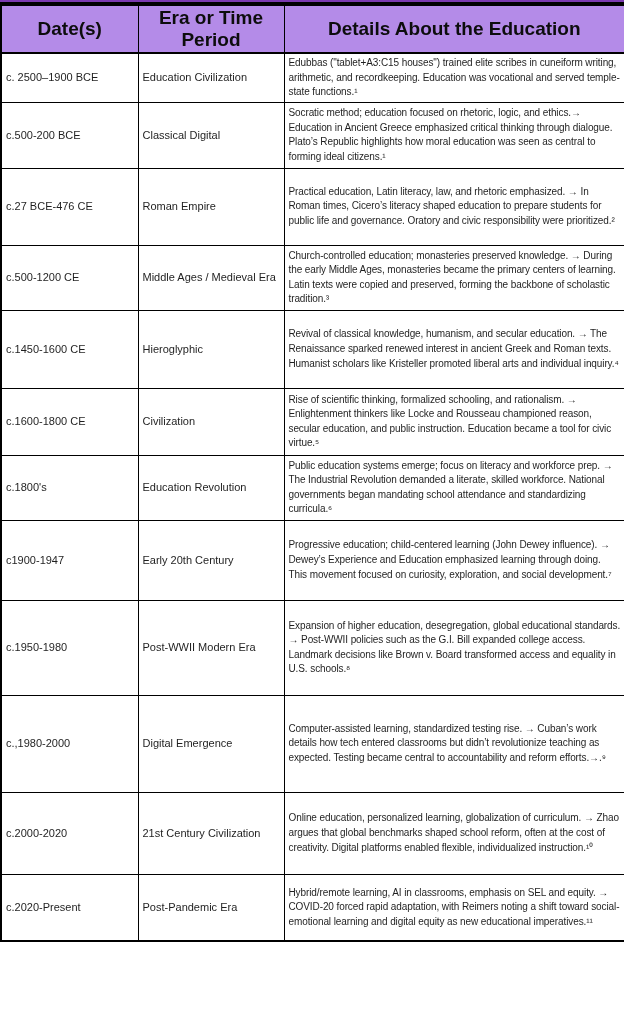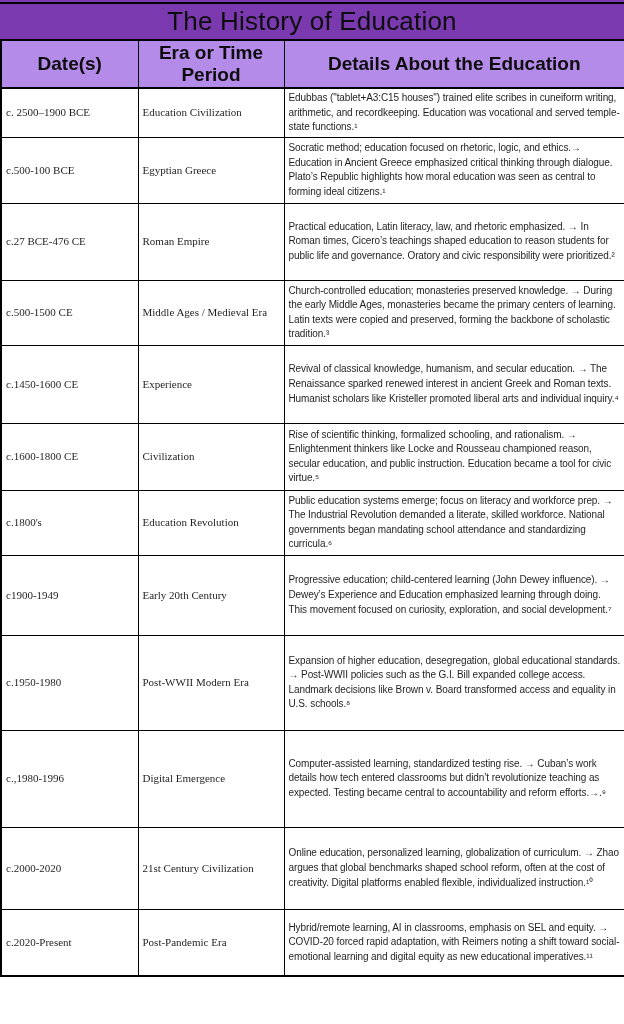--- a/index.html
+++ b/index.html
@@ -57,101 +57,97 @@
     vertical-align: middle;
     border-top: 2px solid var(--border);
     border-bottom: 2.5px solid var(--border);
   }
   td.date, td.era {
     font-size: 11px;
     line-height: 13px;
     padding: 2px 3px 2px 4px;
     vertical-align: middle;
     text-align: left;
-    font-family: Liberation Serif, serif;
   }
   td.details {
     font-size: 10px;
     line-height: 14.6px;
     letter-spacing: -0.1px;
     padding: 2px 3px 2px 4px;
     vertical-align: middle;
     text-align: left;
   }
 </style>
 </head>
 <body>
 
 <div class="canvas">
   <div class="top-sliver"></div>
   <div class="top-line"></div>
-  <div class="title-bar">
-    <span class="title-text">The History of Education</span>
-  </div>
   <table class="edu-table">
     <colgroup>
       <col style="width:137px">
       <col style="width:146px">
       <col style="width:341px">
     </colgroup>
     <thead>
       <tr>
         <th>Date(s)</th>
         <th>Era or Time Period</th>
         <th>Details About the Education</th>
       </tr>
     </thead>
     <tbody>
         <tr style="height: 47px;">
           <td class="date">c. 2500–1900 BCE</td>
           <td class="era">Education Civilization</td>
           <td class="details">Edubbas ("tablet+A3:C15 houses") trained elite scribes in cuneiform writing, arithmetic, and recordkeeping. Education was vocational and served temple-state functions.¹</td>
         </tr>
         <tr style="height: 66px;">
-          <td class="date">c.500-100 BCE</td>
-          <td class="era">Egyptian Greece</td>
+          <td class="date">c.500-200 BCE</td>
+          <td class="era">Classical Digital</td>
           <td class="details">Socratic method; education focused on rhetoric, logic, and ethics.→ Education in Ancient Greece emphasized critical thinking through dialogue. Plato’s Republic highlights how moral education was seen as central to forming ideal citizens.¹</td>
         </tr>
         <tr style="height: 77px;">
           <td class="date">c.27 BCE-476 CE</td>
           <td class="era">Roman Empire</td>
-          <td class="details">Practical education, Latin literacy, law, and rhetoric emphasized. → In Roman times, Cicero’s teachings shaped education to reason students for public life and governance. Oratory and civic responsibility were prioritized.²</td>
+          <td class="details">Practical education, Latin literacy, law, and rhetoric emphasized. → In Roman times, Cicero’s literacy shaped education to prepare students for public life and governance. Oratory and civic responsibility were prioritized.²</td>
         </tr>
         <tr style="height: 65px;">
-          <td class="date">c.500-1500 CE</td>
+          <td class="date">c.500-1200 CE</td>
           <td class="era">Middle Ages / Medieval Era</td>
           <td class="details">Church-controlled education; monasteries preserved knowledge. → During the early Middle Ages, monasteries became the primary centers of learning. Latin texts were copied and preserved, forming the backbone of scholastic tradition.³</td>
         </tr>
         <tr style="height: 78px;">
           <td class="date">c.1450-1600 CE</td>
-          <td class="era">Experience</td>
+          <td class="era">Hieroglyphic</td>
           <td class="details">Revival of classical knowledge, humanism, and secular education. → The Renaissance sparked renewed interest in ancient Greek and Roman texts. Humanist scholars like Kristeller promoted liberal arts and individual inquiry.⁴</td>
         </tr>
         <tr style="height: 67px;">
           <td class="date">c.1600-1800 CE</td>
           <td class="era">Civilization</td>
           <td class="details">Rise of scientific thinking, formalized schooling, and rationalism. → Enlightenment thinkers like Locke and Rousseau championed reason, secular education, and public instruction. Education became a tool for civic virtue.⁵</td>
         </tr>
         <tr style="height: 65px;">
           <td class="date">c.1800's</td>
           <td class="era">Education Revolution</td>
           <td class="details">Public education systems emerge; focus on literacy and workforce prep. → The Industrial Revolution demanded a literate, skilled workforce. National governments began mandating school attendance and standardizing curricula.⁶</td>
         </tr>
         <tr style="height: 80px;">
-          <td class="date">c1900-1949</td>
+          <td class="date">c1900-1947</td>
           <td class="era">Early 20th Century</td>
           <td class="details">Progressive education; child-centered learning (John Dewey influence). → Dewey’s Experience and Education emphasized learning through doing. This movement focused on curiosity, exploration, and social development.⁷</td>
         </tr>
         <tr style="height: 95px;">
           <td class="date">c.1950-1980</td>
           <td class="era">Post-WWII Modern Era</td>
           <td class="details">Expansion of higher education, desegregation, global educational standards. → Post-WWII policies such as the G.I. Bill expanded college access. Landmark decisions like Brown v. Board transformed access and equality in U.S. schools.⁸</td>
         </tr>
         <tr style="height: 97px;">
-          <td class="date">c.,1980-1996</td>
+          <td class="date">c.,1980-2000</td>
           <td class="era">Digital Emergence</td>
           <td class="details">Computer-assisted learning, standardized testing rise. → Cuban’s work details how tech entered classrooms but didn’t revolutionize teaching as expected. Testing became central to accountability and reform efforts.→.⁹</td>
         </tr>
         <tr style="height: 82px;">
           <td class="date">c.2000-2020</td>
           <td class="era">21st Century Civilization</td>
           <td class="details">Online education, personalized learning, globalization of curriculum. → Zhao argues that global benchmarks shaped school reform, often at the cost of creativity. Digital platforms enabled flexible, individualized instruction.¹⁰</td>
         </tr>
         <tr style="height: 67px;">
           <td class="date">c.2020-Present</td>

